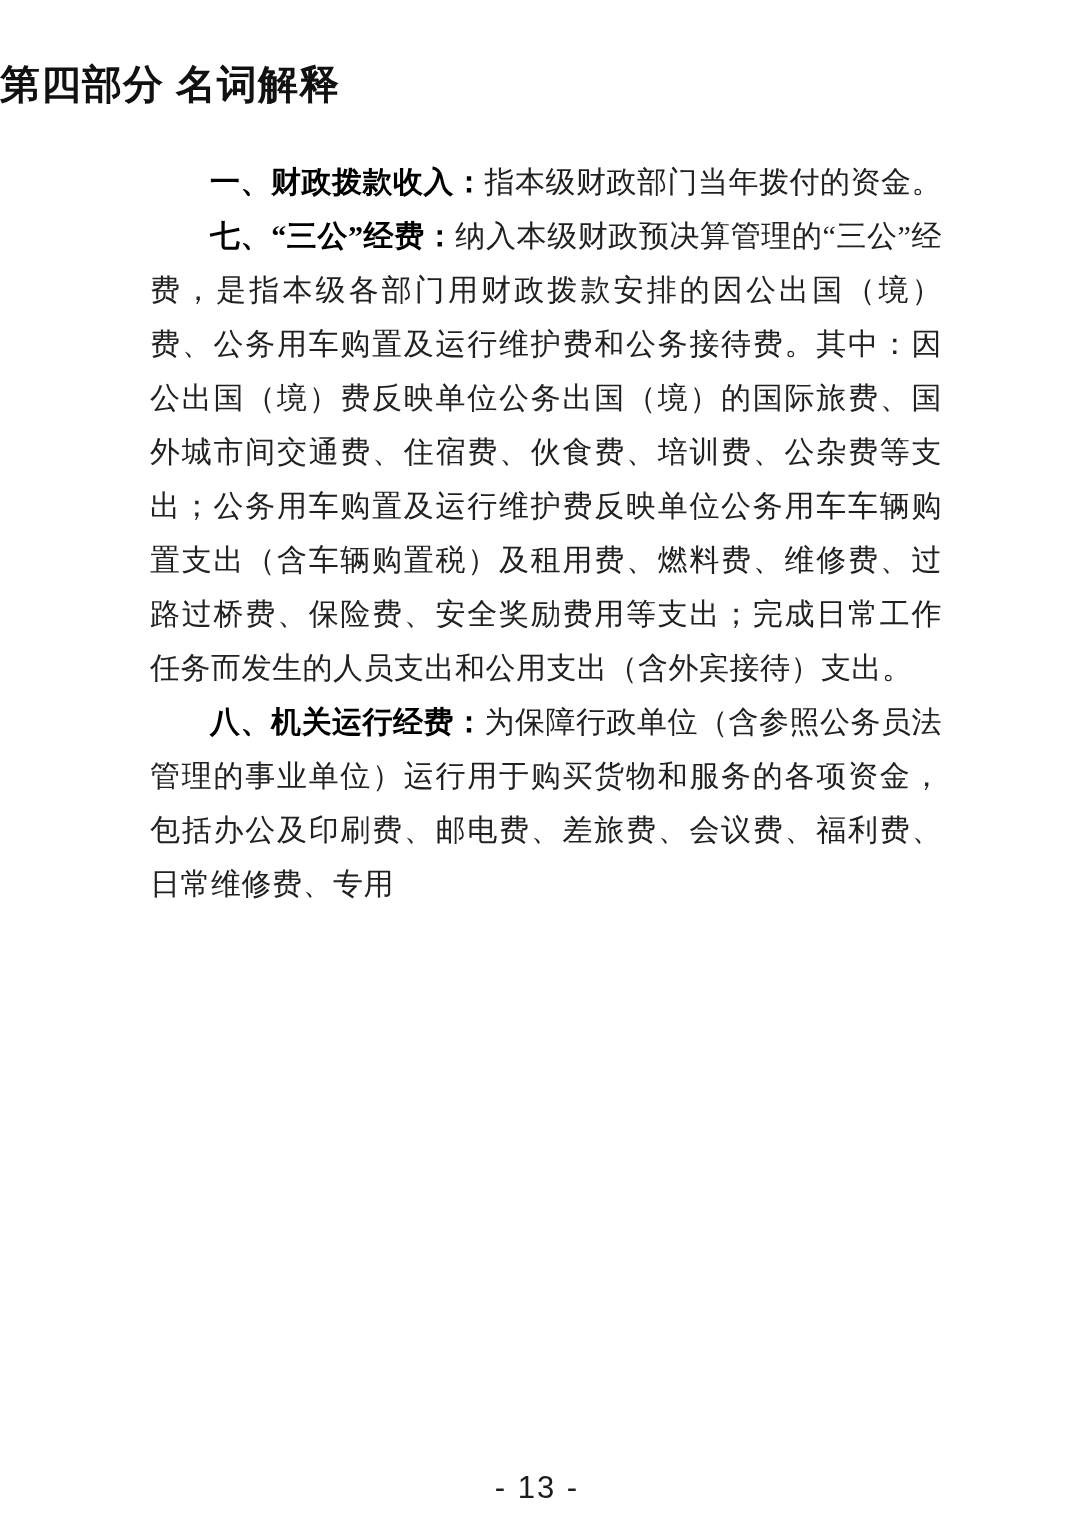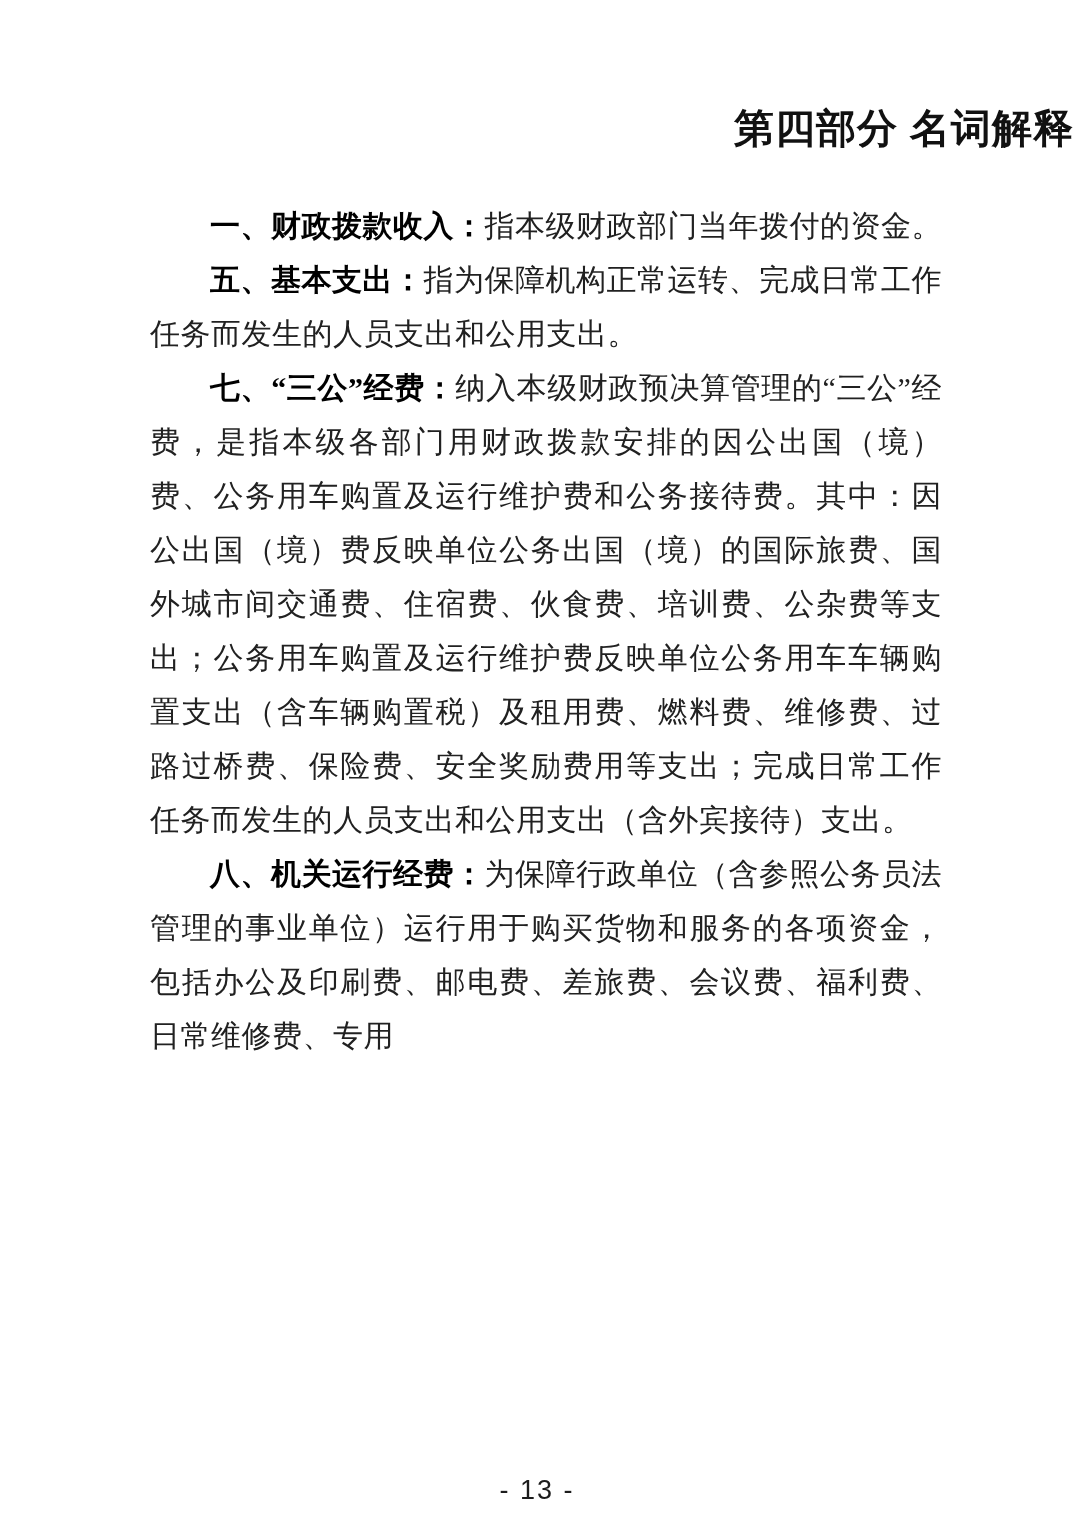--- a/index.html
+++ b/index.html
@@ -9,22 +9,22 @@
     height: 1520px;
     margin: 0 auto;
     background: #ffffff;
     color: #1f1f1f;
     font-family: "Liberation Serif", serif;
     overflow: hidden;
     box-sizing: border-box;
   }
   .title {
     margin: 0 0 47px 0;
-    padding-top: 104px;
-    text-align: right;
+    padding-top: 60px;
+    text-align: left;
     font-family: "Liberation Sans", sans-serif;
     font-weight: 700;
     font-size: 40px;
     line-height: 48px;
     letter-spacing: 1px;
     color: #111111;
   }
   .body {
     padding: 0 132px 0 150px;
   }
@@ -42,40 +42,39 @@
     color: #000000;
     margin-top: 21px;
   }
   .page-number {
     position: absolute;
     left: 0;
     bottom: 14px;
     width: 100%;
     text-align: center;
     font-family: "Liberation Sans", sans-serif;
-    font-size: 27px;
+    font-size: 31px;
     letter-spacing: 2px;
     color: #1c1c1c;
   }
 </style>
 </head>
 <body>
 
 <div class="page">
 
   <h1 class="title">第四部分 名词解释</h1>
 
   <div class="body">
 
     <p class="para"><span class="term">一、财政拨款收入：</span><span>指本级财政部门当年拨付的资金。</span></p>
 
 
 
 
-    <p class="para"><span class="term">五、基本支出：</span><span>指为保障机构正常运转、完成日常工作任务而发生的人员支出和公用支出。</span></p>
 
 
     <p class="para"><span class="term">七、“三公”经费：</span><span>纳入本级财政预决算管理的“三公”经费，是指本级各部门用财政拨款安排的因公出国（境）费、公务用车购置及运行维护费和公务接待费。其中：因公出国（境）费反映单位公务出国（境）的国际旅费、国外城市间交通费、住宿费、伙食费、培训费、公杂费等支出；公务用车购置及运行维护费反映单位公务用车车辆购置支出（含车辆购置税）及租用费、燃料费、维修费、过路过桥费、保险费、安全奖励费用等支出；完成日常工作任务而发生的人员支出和公用支出（含外宾接待）支出。</span></p>
 
     <p class="para"><span class="term">八、机关运行经费：</span><span>为保障行政单位（含参照公务员法管理的事业单位）运行用于购买货物和服务的各项资金，包括办公及印刷费、邮电费、差旅费、会议费、福利费、日常维修费、专用</span></p>
 
   </div>
 
   <div class="page-number">- 13 -</div>
 

